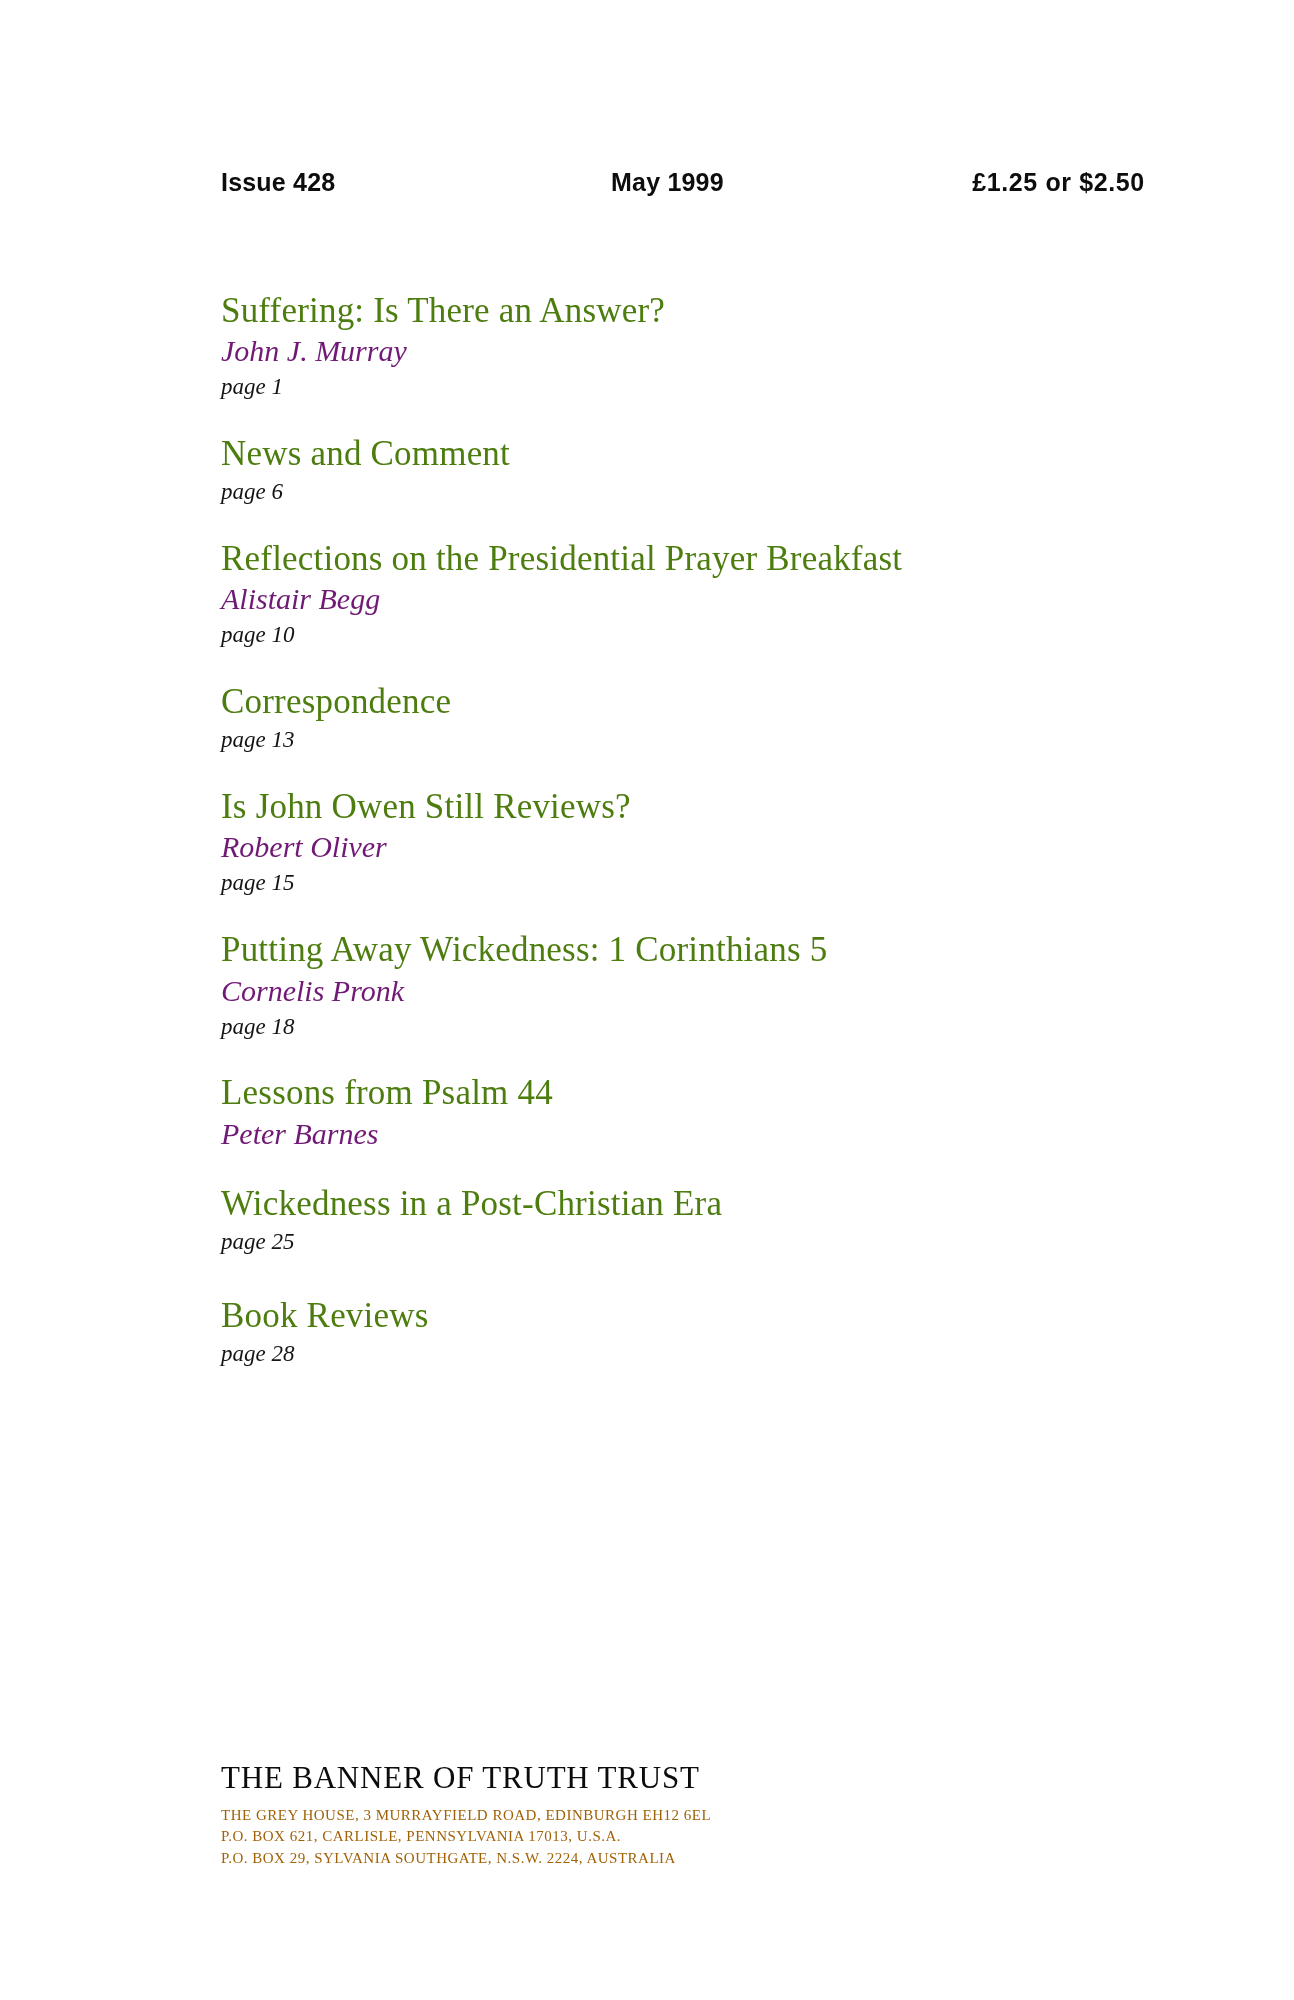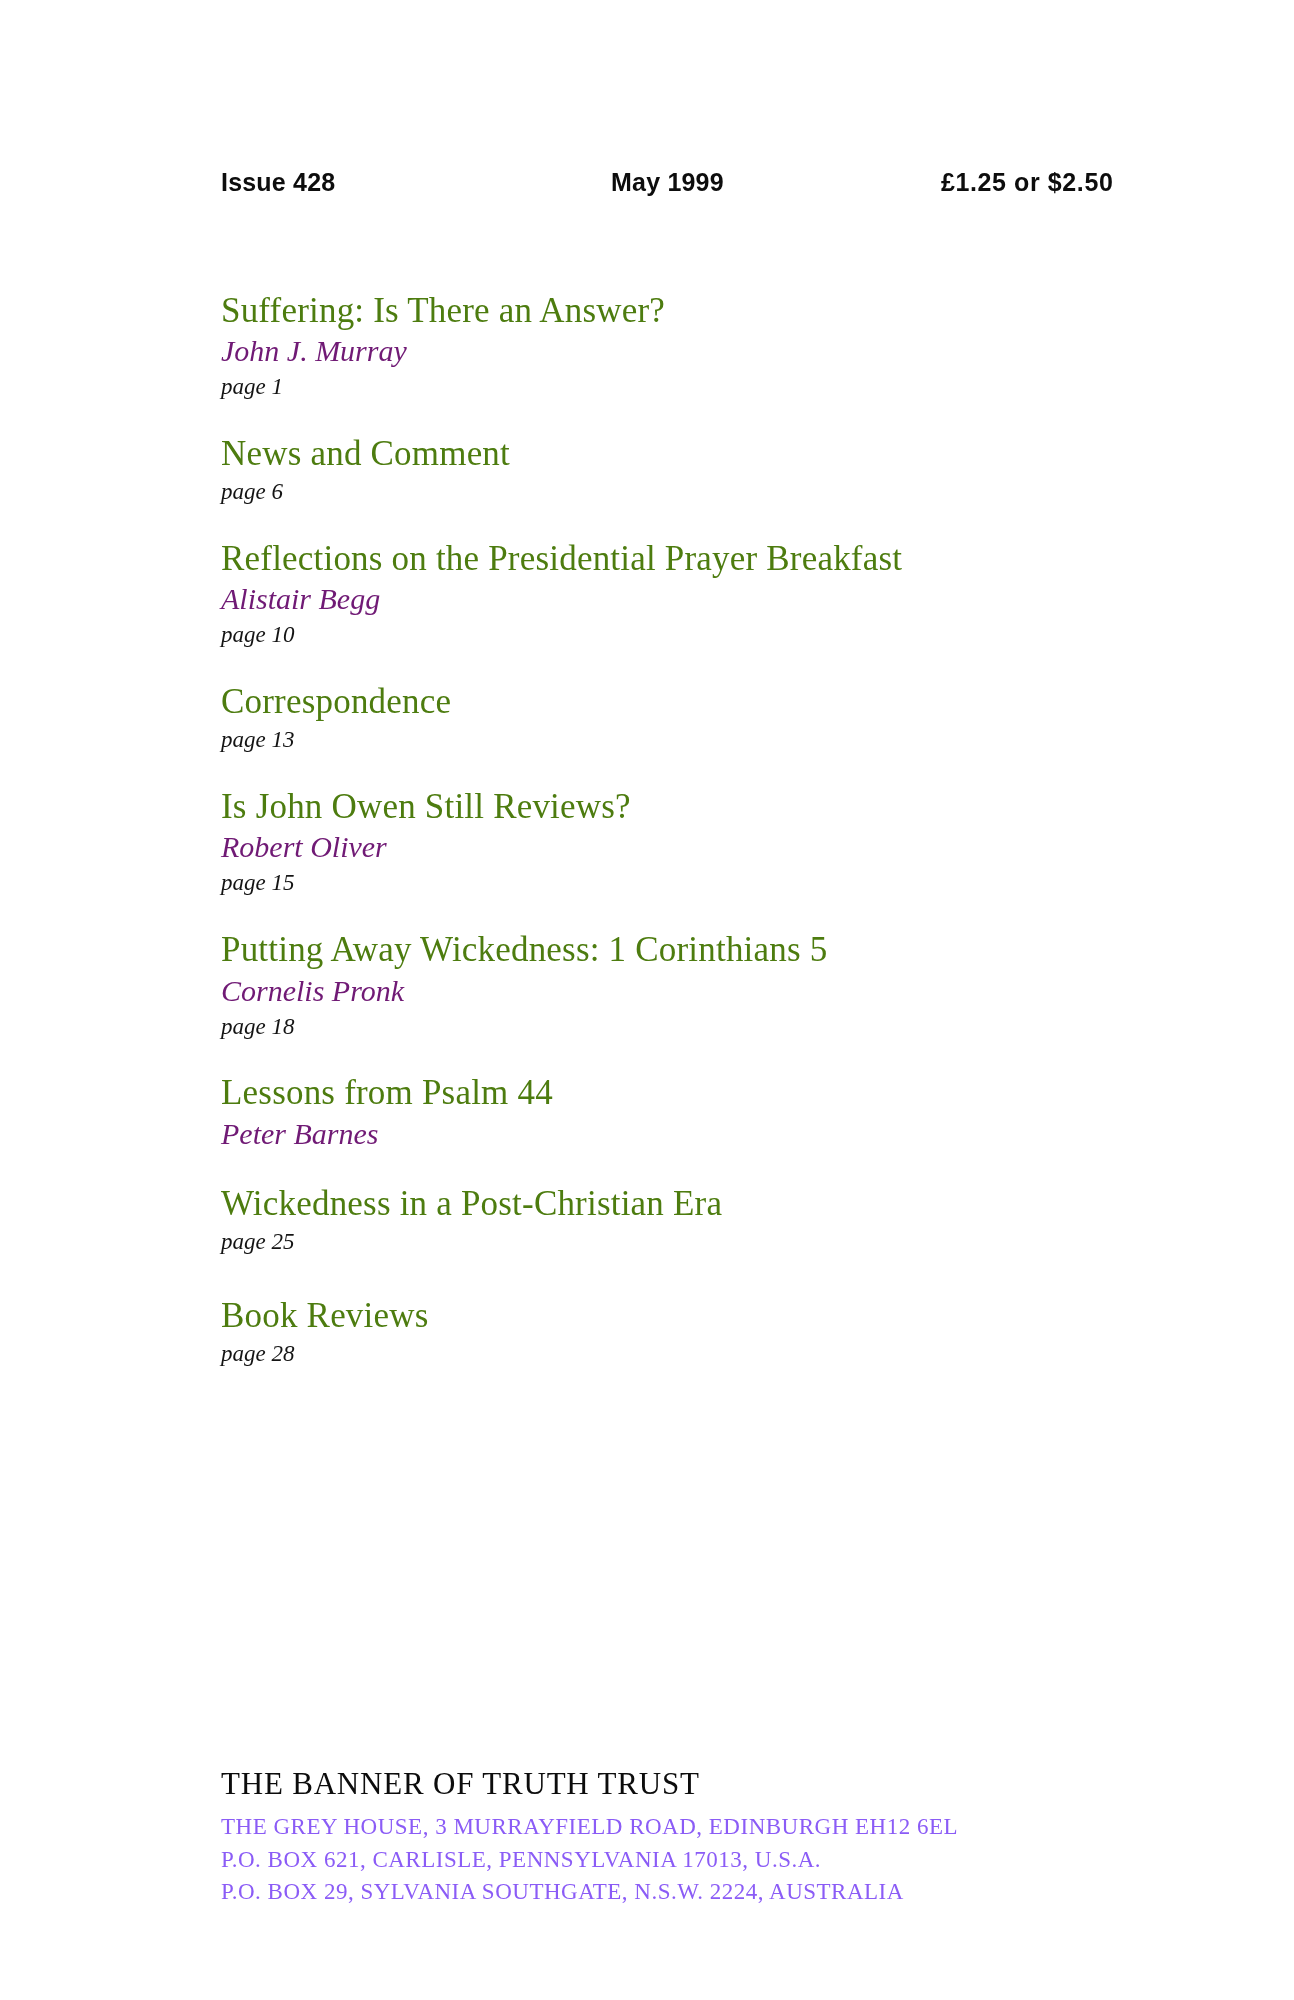--- a/index.html
+++ b/index.html
@@ -42,21 +42,21 @@
   .masthead .issue {
     width: 390px;
     text-align: left;
   }
   .masthead .date {
     width: 330px;
     text-align: left;
   }
   .masthead .price {
     flex: 1;
-    text-align: left;
+    text-align: center;
     letter-spacing: 0.6px;
     padding-right: 5px;
   }
 
   
   .contents {
     position: absolute;
     left: 215px;
     top: 290px;
     width: 940px;
@@ -97,28 +97,27 @@
     left: 215px;
     top: 1760px;
     width: 940px;
   }
   .imprint-name {
     font-family: "Liberation Serif", serif;
     font-size: 31px;
     letter-spacing: 0.8px;
     color: #0c0c0c;
     margin-bottom: 9px;
-    margin-top: 6px;
   }
   .imprint-line {
     font-family: "Liberation Serif", serif;
-    font-size: 23px;
+    font-size: 15px;
     letter-spacing: 0.5px;
     line-height: 1.42;
-    color: #8b5cf6;
+    color: #a16207;
   }
 </style>
 </head>
 <body>
 
 <div class="page">
 
   <div class="masthead">
     <span class="issue">Issue 428</span>
     <span class="date">May 1999</span>

